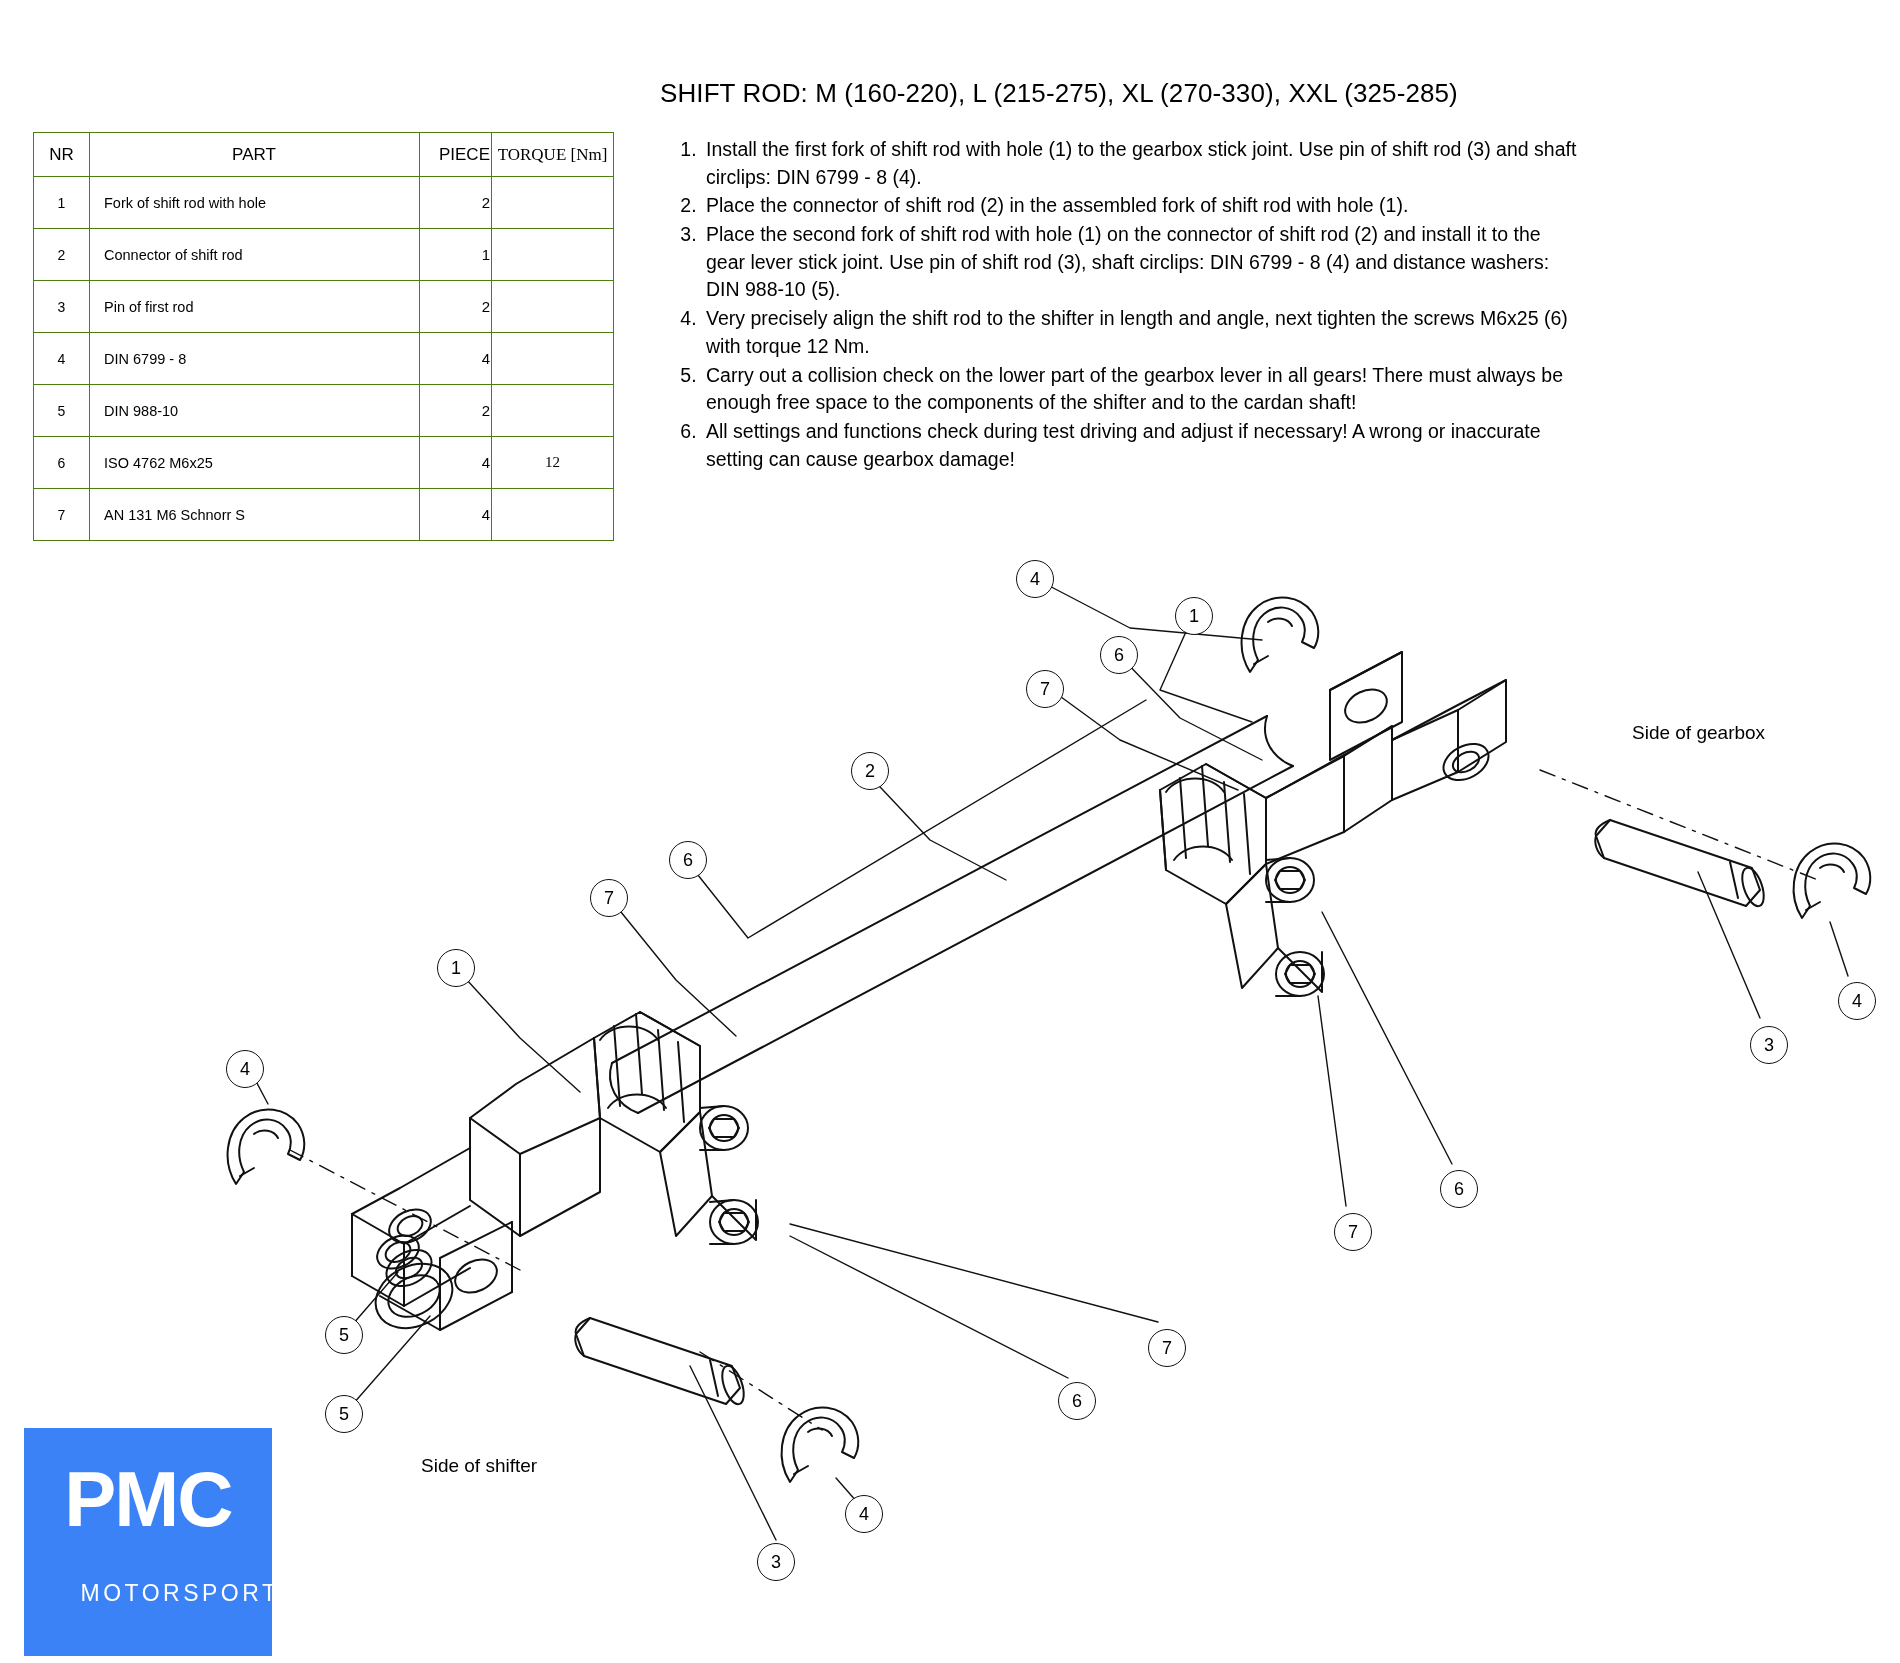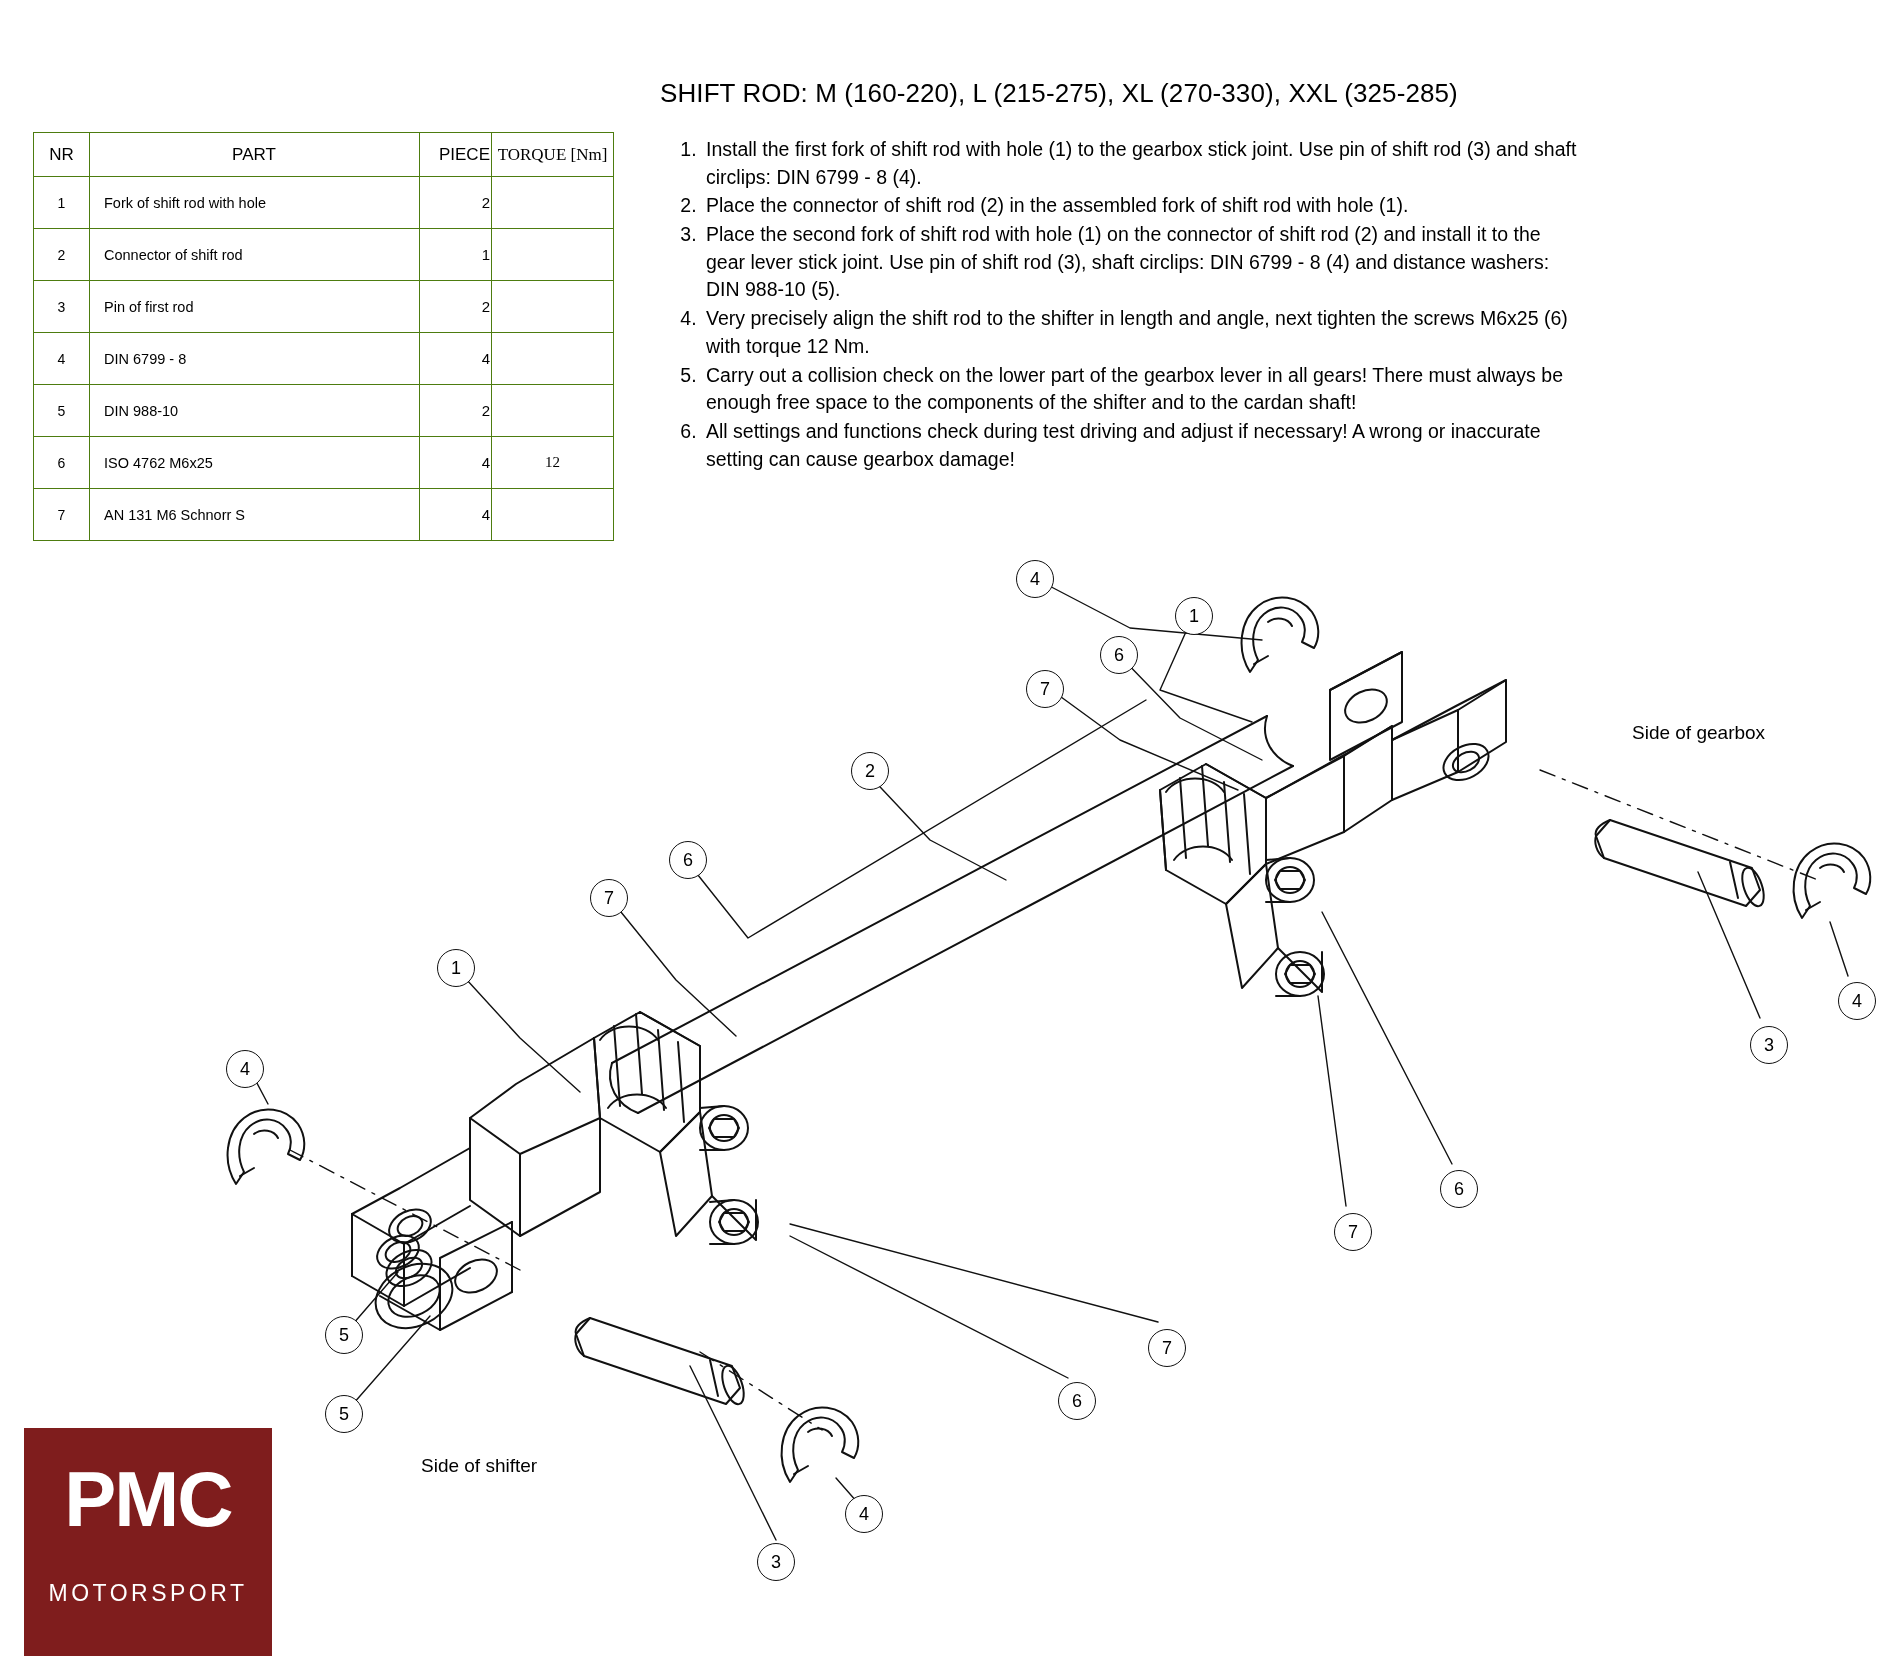--- a/index.html
+++ b/index.html
@@ -109,41 +109,42 @@
     white-space: nowrap;
   }
 
   
   #logo {
     position: absolute;
     left: 24px;
     top: 1428px;
     width: 248px;
     height: 228px;
-    background: #7f1d1d;
+    background: #3b82f6;
   }
   #logo .logo-mark {
     position: absolute;
     left: 0; top: 26px;
     width: 248px;
     text-align: center;
     color: #ffffff;
     font-size: 78px;
     font-weight: bold;
     letter-spacing: -2px;
     font-family: "Liberation Sans", sans-serif;
   }
   #logo .logo-word {
     position: absolute;
     left: 0; top: 152px;
     width: 248px;
     text-align: center;
     color: #ffffff;
     font-size: 23px;
     letter-spacing: 3.5px;
+    padding-left: 32px;
   }
 </style>
 </head>
 <body>
 
 <div id="header-title">SHIFT ROD: M (160-220), L (215-275), XL (270-330), XXL (325-285)</div>
 
 <table id="parts-table">
   <thead>
     <tr>

